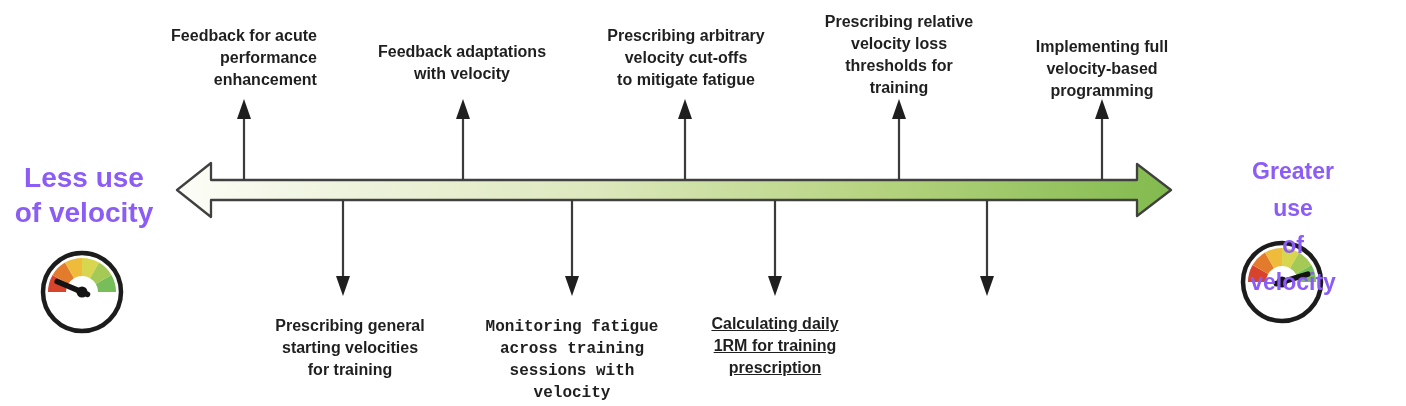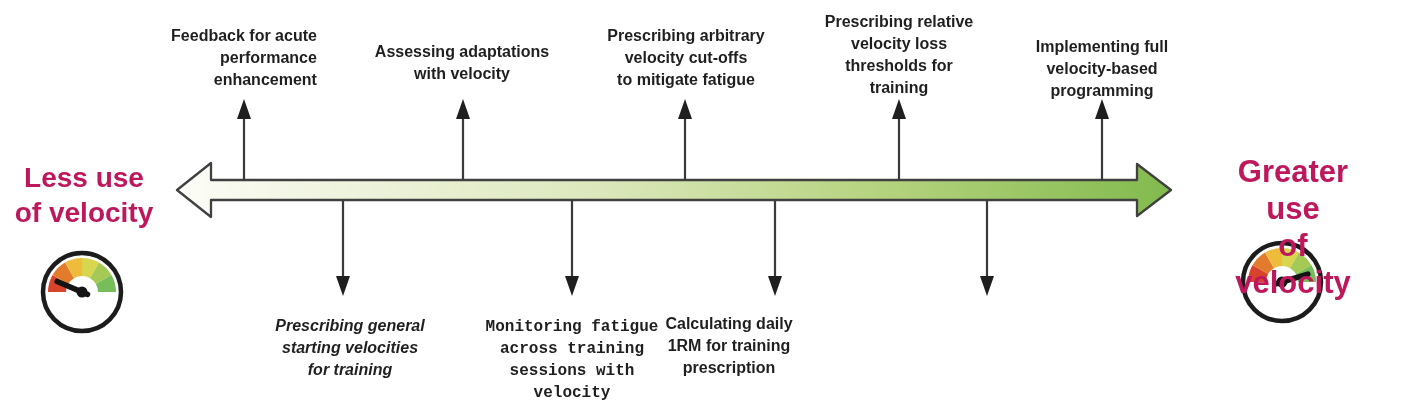--- a/index.html
+++ b/index.html
@@ -21,21 +21,21 @@
     font-weight:bold;
     color:#1f1f1f;
     letter-spacing:0px;
   }
   .end-label{
     position:absolute;
     transform:translateX(-50%);
     text-align:center;
     white-space:pre-line;
     font-weight:bold;
-    color:#be185d;
+    color:#8b5cf6;
     font-size:28px;
     line-height:35px;
   }
 </style>
 </head>
 <body>
 
 <div class="canvas">
 
   <svg class="art" viewBox="0 0 1406 406" xmlns="http://www.w3.org/2000/svg">
@@ -115,43 +115,43 @@
       <use href="#gaugeBody"></use>
       <g transform="rotate(-17)">
         <line x1="-6" y1="0" x2="27" y2="0" stroke="#141414" stroke-width="5.5" stroke-linecap="round"></line>
       </g>
       <circle r="5.5" fill="#141414"></circle>
     </g>
   </svg>
 
   <div class="end-label" style="left:84px; top:160px;">Less use
 of velocity</div>
-  <div class="end-label" style="left:1293px; top:153px; font-size:31px; line-height:37px;">Greater use
+  <div class="end-label" style="left:1293px; top:153px; font-size:23px; line-height:37px;">Greater use
 of velocity</div>
 
   <div class="note" style="left:244px; top:25px;text-align:right;">Feedback for acute
 performance
 enhancement</div>
-  <div class="note" style="left:462px; top:41px;">Assessing adaptations
+  <div class="note" style="left:462px; top:41px;">Feedback adaptations
 with velocity</div>
   <div class="note" style="left:899px; top:11px;">Prescribing relative
 velocity loss
 thresholds for
 training</div>
   <div class="note" style="left:686px; top:25px;">Prescribing arbitrary
 velocity cut-offs
 to mitigate fatigue</div>
   <div class="note" style="left:1102px; top:36px;">Implementing full
 velocity-based
 programming</div>
 
-  <div class="note" style="left:350px; top:315px;font-style:italic;">Prescribing general
+  <div class="note" style="left:350px; top:315px;">Prescribing general
 starting velocities
 for training</div>
   <div class="note" style="left:572px; top:316px;font-family:Liberation Mono, monospace;">Monitoring fatigue
 across training
 sessions with
 velocity</div>
-  <div class="note" style="left:729px; top:313px;">Calculating daily
+  <div class="note" style="left:775px; top:313px;text-decoration:underline;">Calculating daily
 1RM for training
 prescription</div>
 
 </div>
 
 </body></html>

